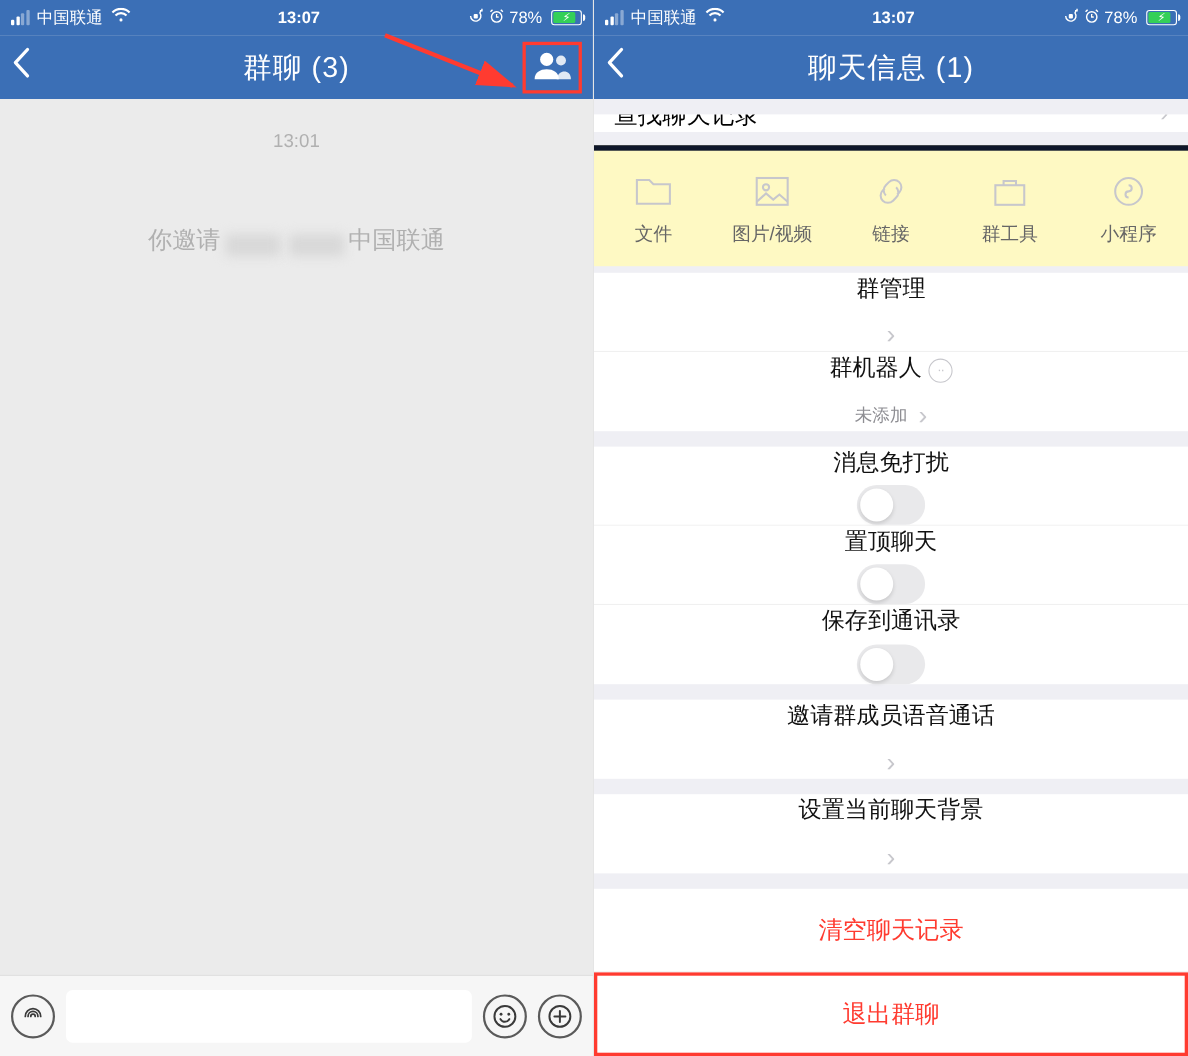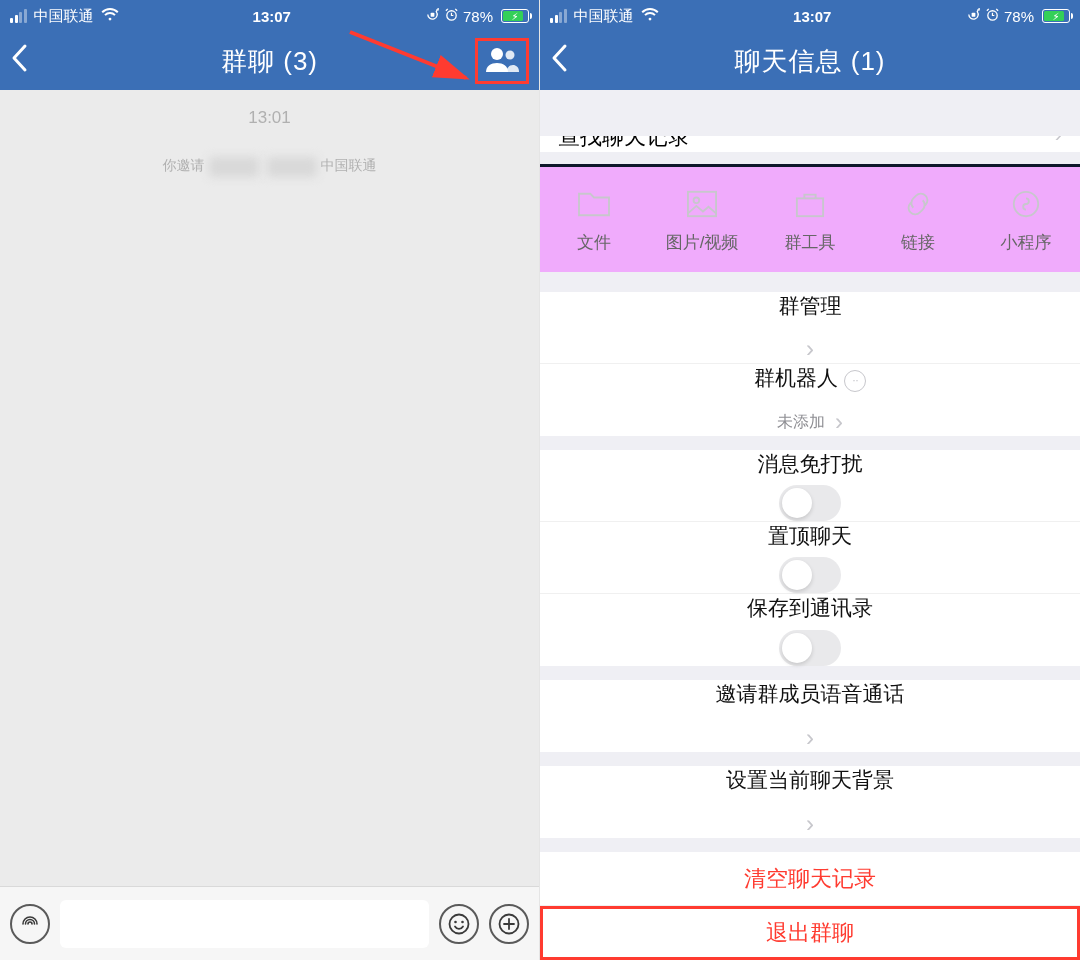--- a/index.html
+++ b/index.html
@@ -65,23 +65,23 @@
     position: relative;
   }
   .nav-back { font-size: 34px; font-weight: 300; width: 40px; }
   .nav-title { font-size: 26px; font-weight: 500; letter-spacing: 1px; position:absolute; left:50%; transform:translateX(-50%);}
   .nav-right { width: 50px; display:flex; justify-content:flex-end; }
   .people-box {
     border: 3px solid #ff3b30; padding: 4px 6px; position: relative;
   }
 
   
-  .chat-body { flex: 1; background: #ebebeb; padding-top: 18px; text-align: center; position: relative;}
+  .chat-body { flex: 1; background: #ebebeb; padding-top: 29px; text-align: center; position: relative;}
   .chat-time { color: #b0b0b0; font-size: 17px; margin-bottom: 28px; }
-  .chat-system { color: #b0b0b0; font-size: 14px; display: inline-flex; align-items: flex-start; justify-content: center; gap:0;}
+  .chat-system { color: #b0b0b0; font-size: 22px; display: inline-flex; align-items: flex-end; justify-content: center; gap:0;margin-top:36px;}
   .blur { display:inline-block; width: 50px; height: 20px; background: #d8d8d8; filter: blur(5px); border-radius: 3px; margin: 0 4px;}
 
   
   .chat-input-bar {
     height: 74px; background: #f6f6f6; border-top: 1px solid #d9d9d9;
     display: flex; align-items: center; padding: 0 10px; gap: 10px;
   }
   .circle-icon {
     width: 40px; height: 40px; border: 2px solid #5a5a5a; border-radius: 50%;
     display: flex; align-items: center; justify-content: center; font-size: 20px; color:#3a3a3a;
@@ -93,22 +93,22 @@
   
   .settings-scroll { flex: 1; background: #efeff4; overflow: hidden; display:flex; flex-direction:column;justify-content:flex-end; }
   .cell-peek {
     height: 16px; background:#fff; display:flex; align-items:flex-start; justify-content:space-between;
     padding: 0 18px; font-size: 22px; font-weight:500; overflow: hidden;
   }
   .cell-peek .lbl { transform: translateY(-14px); }
   .cell-peek .chev { color:#c7c7cc; transform: translateY(-14px); font-size:22px;}
 
   .media-row {
-    background: #f0abfc; padding: 22px 0 18px; margin-bottom: 20px;
-    display: flex; justify-content: space-around; border-top: 3px solid #0f172a; margin-top:12px;
+    background: #fef9c3; padding: 22px 0 18px; margin-bottom: 6px;
+    display: flex; justify-content: space-around; border-top: 5px solid #0f172a; margin-top:12px;
   }
   .media-item { display:flex; flex-direction:column; align-items:center; gap:12px; color:#8e8e93; flex:1;}
   .media-item .ic { width:38px; height:30px; color:#c7c7cc; stroke:#c7c7cc; }
   .media-item .lbl { font-size: 17px; color:#666; }
 
   .group { margin-bottom: 14px; }
   .cell {
     background: #fff; min-height: 72px; display: flex; align-items: center;
     justify-content: space-between; padding: 0 18px; font-size: 21px; color:#111;
     border-bottom: 1px solid #f0f0f0;
@@ -121,21 +121,21 @@
 
   .toggle {
     width: 62px; height: 36px; background: #e9e9eb; border-radius: 18px; position: relative;
   }
   .toggle::after {
     content:""; position:absolute; left:3px; top:3px; width:30px; height:30px;
     background:#fff; border-radius:50%; box-shadow: 0 2px 4px rgba(0,0,0,.15);
   }
 
   .danger-cell {
-    background:#fff; height: 54px; display:flex; align-items:center; justify-content:center;
+    background:#fff; height: 76px; display:flex; align-items:center; justify-content:center;
     font-size: 22px; color:#ff3b30; border-bottom:1px solid #f0f0f0;
   }
   .danger-cell.boxed { border: 3px solid #ff3b30; border-bottom:3px solid #ff3b30;}
 
   
   .arrow-annot {
     position: absolute; top: -2px; left: 348px; pointer-events:none; z-index:10;
   }
 
   .robot-badge {
@@ -310,30 +310,30 @@
       <div class="media-item">
         <svg class="ic" viewBox="0 0 40 32">
             <rect x="5" y="3" width="30" height="26" fill="none" stroke="#c7c7cc" stroke-width="2"></rect>
             <circle cx="14" cy="12" r="3" fill="none" stroke="#c7c7cc" stroke-width="2"></circle>
             <path d="M5 26l9-8 7 6 6-5 8 7" fill="none" stroke="#c7c7cc" stroke-width="2"></path>
           </svg>
         <span class="lbl">图片/视频</span>
       </div>
       <div class="media-item">
         <svg class="ic" viewBox="0 0 40 32">
+            <path d="M15 20a7 7 0 010-10l3-3a7 7 0 0110 10l-2 2M25 12a7 7 0 010 10l-3 3a7 7 0 01-10-10l2-2" fill="none" stroke="#c7c7cc" stroke-width="2"></path>
+          </svg>
+        <span class="lbl">链接</span>
+      </div>
+      <div class="media-item">
+        <svg class="ic" viewBox="0 0 40 32">
             <rect x="6" y="10" width="28" height="19" fill="none" stroke="#c7c7cc" stroke-width="2"></rect>
             <path d="M14 10V6h12v4" fill="none" stroke="#c7c7cc" stroke-width="2"></path>
           </svg>
         <span class="lbl">群工具</span>
-      </div>
-      <div class="media-item">
-        <svg class="ic" viewBox="0 0 40 32">
-            <path d="M15 20a7 7 0 010-10l3-3a7 7 0 0110 10l-2 2M25 12a7 7 0 010 10l-3 3a7 7 0 01-10-10l2-2" fill="none" stroke="#c7c7cc" stroke-width="2"></path>
-          </svg>
-        <span class="lbl">链接</span>
       </div>
       <div class="media-item">
         <svg class="ic" viewBox="0 0 40 32">
             <circle cx="20" cy="16" r="13" fill="none" stroke="#c7c7cc" stroke-width="2"></circle>
             <path d="M20 10c4 0 4 6 0 6s-4 6 0 6" fill="none" stroke="#c7c7cc" stroke-width="2"></path>
           </svg>
         <span class="lbl">小程序</span>
       </div>
     </div>
 

